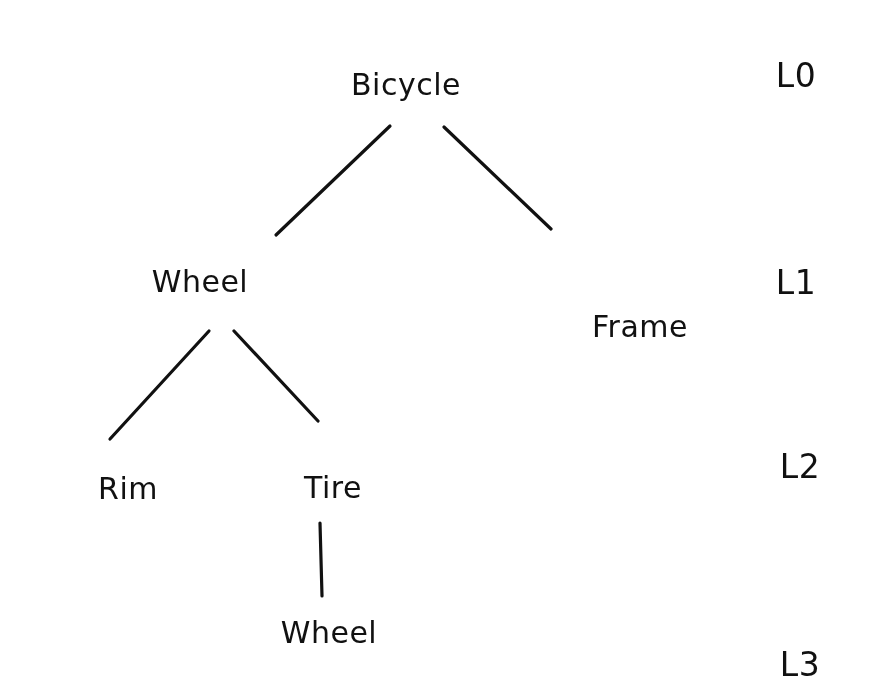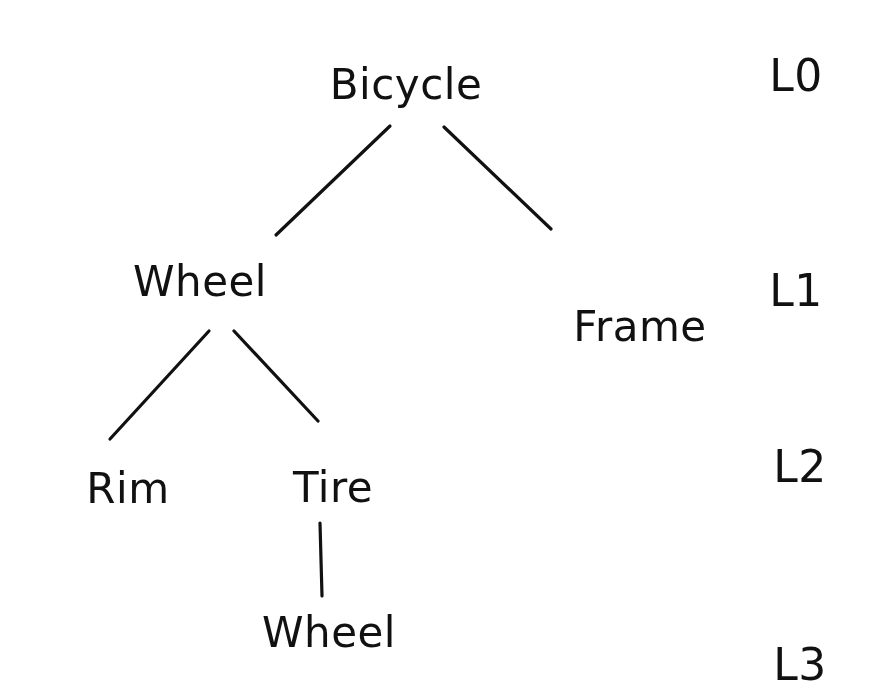--- a/index.html
+++ b/index.html
@@ -33,24 +33,24 @@
     color: #111111;
     font-family: "DejaVu Sans", "Liberation Sans", sans-serif;
     font-weight: 400;
     white-space: nowrap;
     transform: translate(-50%, -50%);
     letter-spacing: 0.5px;
     
     font-style: normal;
   }
   .node-label {
-    font-size: 42px;
+    font-size: 30px;
   }
   .level-label {
-    font-size: 44px;
+    font-size: 33px;
   }
   
   .hand {
     font-family: "DejaVu Sans", "Liberation Sans", sans-serif;
     transform-origin: center center;
   }
 </style>
 </head>
 <body>
 
@@ -69,18 +69,18 @@
   <div id="node-layer">
       <div class="node-label hand" style="left: 406px; top: 84px;">Bicycle</div>
       <div class="node-label hand" style="left: 200px; top: 281px;">Wheel</div>
       <div class="node-label hand" style="left: 640px; top: 281px; margin-top: 45px;">Frame</div>
       <div class="node-label hand" style="left: 128px; top: 488px;">Rim</div>
       <div class="node-label hand" style="left: 333px; top: 487px;">Tire</div>
       <div class="node-label hand" style="left: 329px; top: 632px;">Wheel</div>
     </div>
   <div id="level-layer">
       <div class="level-label hand" style="left: 796px; top: 75px;">L0</div>
-      <div class="level-label hand" style="left: 796px; top: 290px; text-align: right;">L1</div>
+      <div class="level-label hand" style="left: 796px; top: 282px; text-align: right;">L1</div>
       <div class="level-label hand" style="left: 800px; top: 466px;">L2</div>
       <div class="level-label hand" style="left: 800px; top: 632px; margin-top: 32px;">L3</div>
     </div>
 
 </div>
 
 </body></html>

